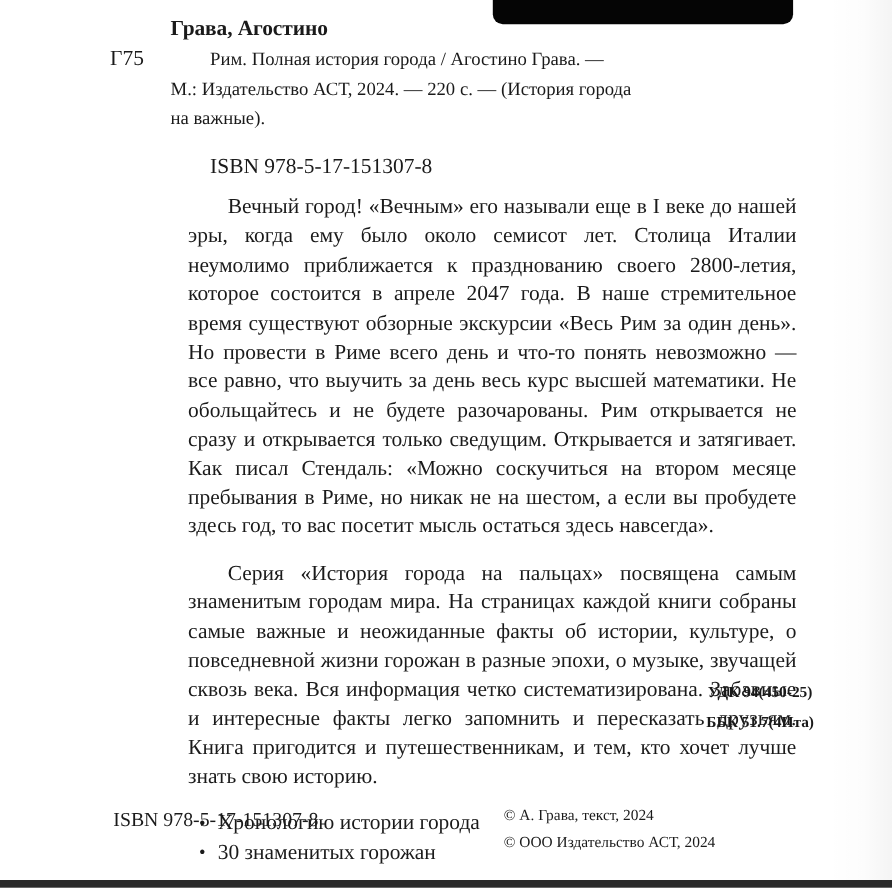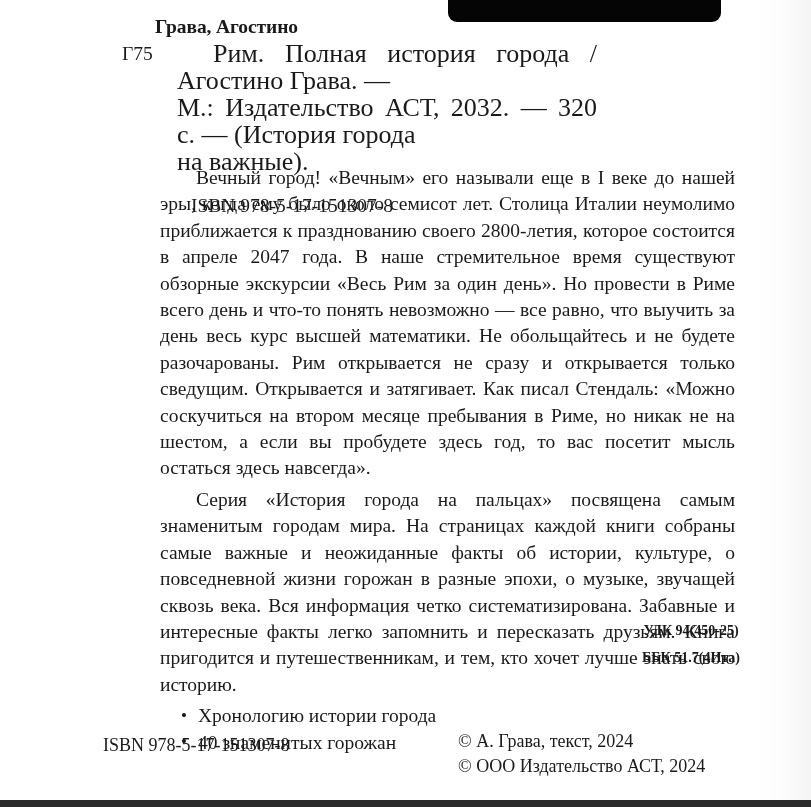--- a/index.html
+++ b/index.html
@@ -69,35 +69,34 @@
     margin-left: 155px;
     font-weight: bold;
     font-size: 19.5px;
     line-height: 25px;
     letter-spacing: -0.1px;
   }
 
   .cip-row {
     position: relative;
     margin-top: 1px;
-    margin-left: 22px;
   }
 
   .shelf-mark {
     position: absolute;
     left: 100px;
     top: 0;
     font-size: 19.5px;
     line-height: 27px;
   }
 
   .cip-desc {
     margin-left: 155px;
     margin-right: 71px;
-    font-size: 26px;
+    font-size: 17px;
     line-height: 27px;
     text-align: justify;
     text-indent: 36px;
   }
   .cip-desc .lastline { text-indent: 0; }
 
   .isbn-main {
     margin-left: 155px;
     margin-top: 17px;
     text-indent: 36px;
@@ -107,21 +106,21 @@
 
   
   .annotation {
     position: absolute;
     left: 155px;
     top: 160px;
     width: 585px;
   }
 
   .annotation p {
-    margin: 5px;
+    margin: 16px;
     font-size: 19.5px;
     line-height: 26.4px;
     text-align: justify;
     text-indent: 36px;
     hyphens: manual;
   }
 
   
   .lead-in {
     margin: 0;
@@ -172,55 +171,55 @@
     position: absolute;
     left: 103px;
     top: 4px;
     font-size: 18px;
     line-height: 25px;
   }
   .copyright-block {
     position: absolute;
     left: 458px;
     top: 0;
-    font-size: 18px;
+    font-size: 14px;
     line-height: 25px;
   }
   .copyright-block div { white-space: nowrap; }
 </style>
 </head>
 <body>
 
 <div class="page">
 
   <div class="redaction-bar"></div>
 
   <div class="cip-block">
     <div class="author-line">Грава, Агостино</div>
 
     <div class="cip-row">
       <div class="shelf-mark">Г75</div>
       <div class="cip-desc">
         <div>Рим. Полная история города / Агостино Грава. —</div>
-        <div class="lastline">М.: Издательство АСТ, 2032. — 320 с. — (История города</div>
+        <div class="lastline">М.: Издательство АСТ, 2024. — 220 с. — (История города</div>
         <div class="lastline">на важные).</div>
       </div>
     </div>
 
     <div class="isbn-main">ISBN 978-5-17-151307-8</div>
   </div>
 
   <div class="annotation">
     <p>Вечный город! «Вечным» его называли еще в I веке до нашей эры, когда ему было около семисот лет. Столица Италии неумолимо приближается к празднованию своего 2800-летия, которое состоится в апреле 2047 года. В наше стремительное время существуют обзорные экскурсии «Весь Рим за один день». Но провести в Риме всего день и что-то понять невозможно — все равно, что выучить за день весь курс высшей математики. Не обольщайтесь и не будете разочарованы. Рим открывается не сразу и открывается только сведущим. Открывается и затягивает. Как писал Стендаль: «Можно соскучиться на втором месяце пребывания в Риме, но никак не на шестом, а если вы пробудете здесь год, то вас посетит мысль остаться здесь навсегда».</p>
     <p>Серия «История города на пальцах» посвящена самым знаменитым городам мира. На страницах каждой книги собраны самые важные и неожиданные факты об истории, культуре, о повседневной жизни горожан в разные эпохи, о музыке, звучащей сквозь века. Вся информация четко систематизирована. Забавные и интересные факты легко запомнить и пересказать друзьям. Книга пригодится и путешественникам, и тем, кто хочет лучше знать свою историю.</p>
 
 
     <ul class="feature-list">
       <li>Хронологию истории города</li>
-      <li>40 знаменитых горожан</li>
+      <li>30 знаменитых горожан</li>
     </ul>
   </div>
 
   <div class="classification">
     <div>УДК 94(450-25)</div>
     <div>ББК 51.7(4Ита)</div>
   </div>
 
   <div class="footer">
     <div class="footer-isbn">ISBN 978-5-17-151307-8</div>

